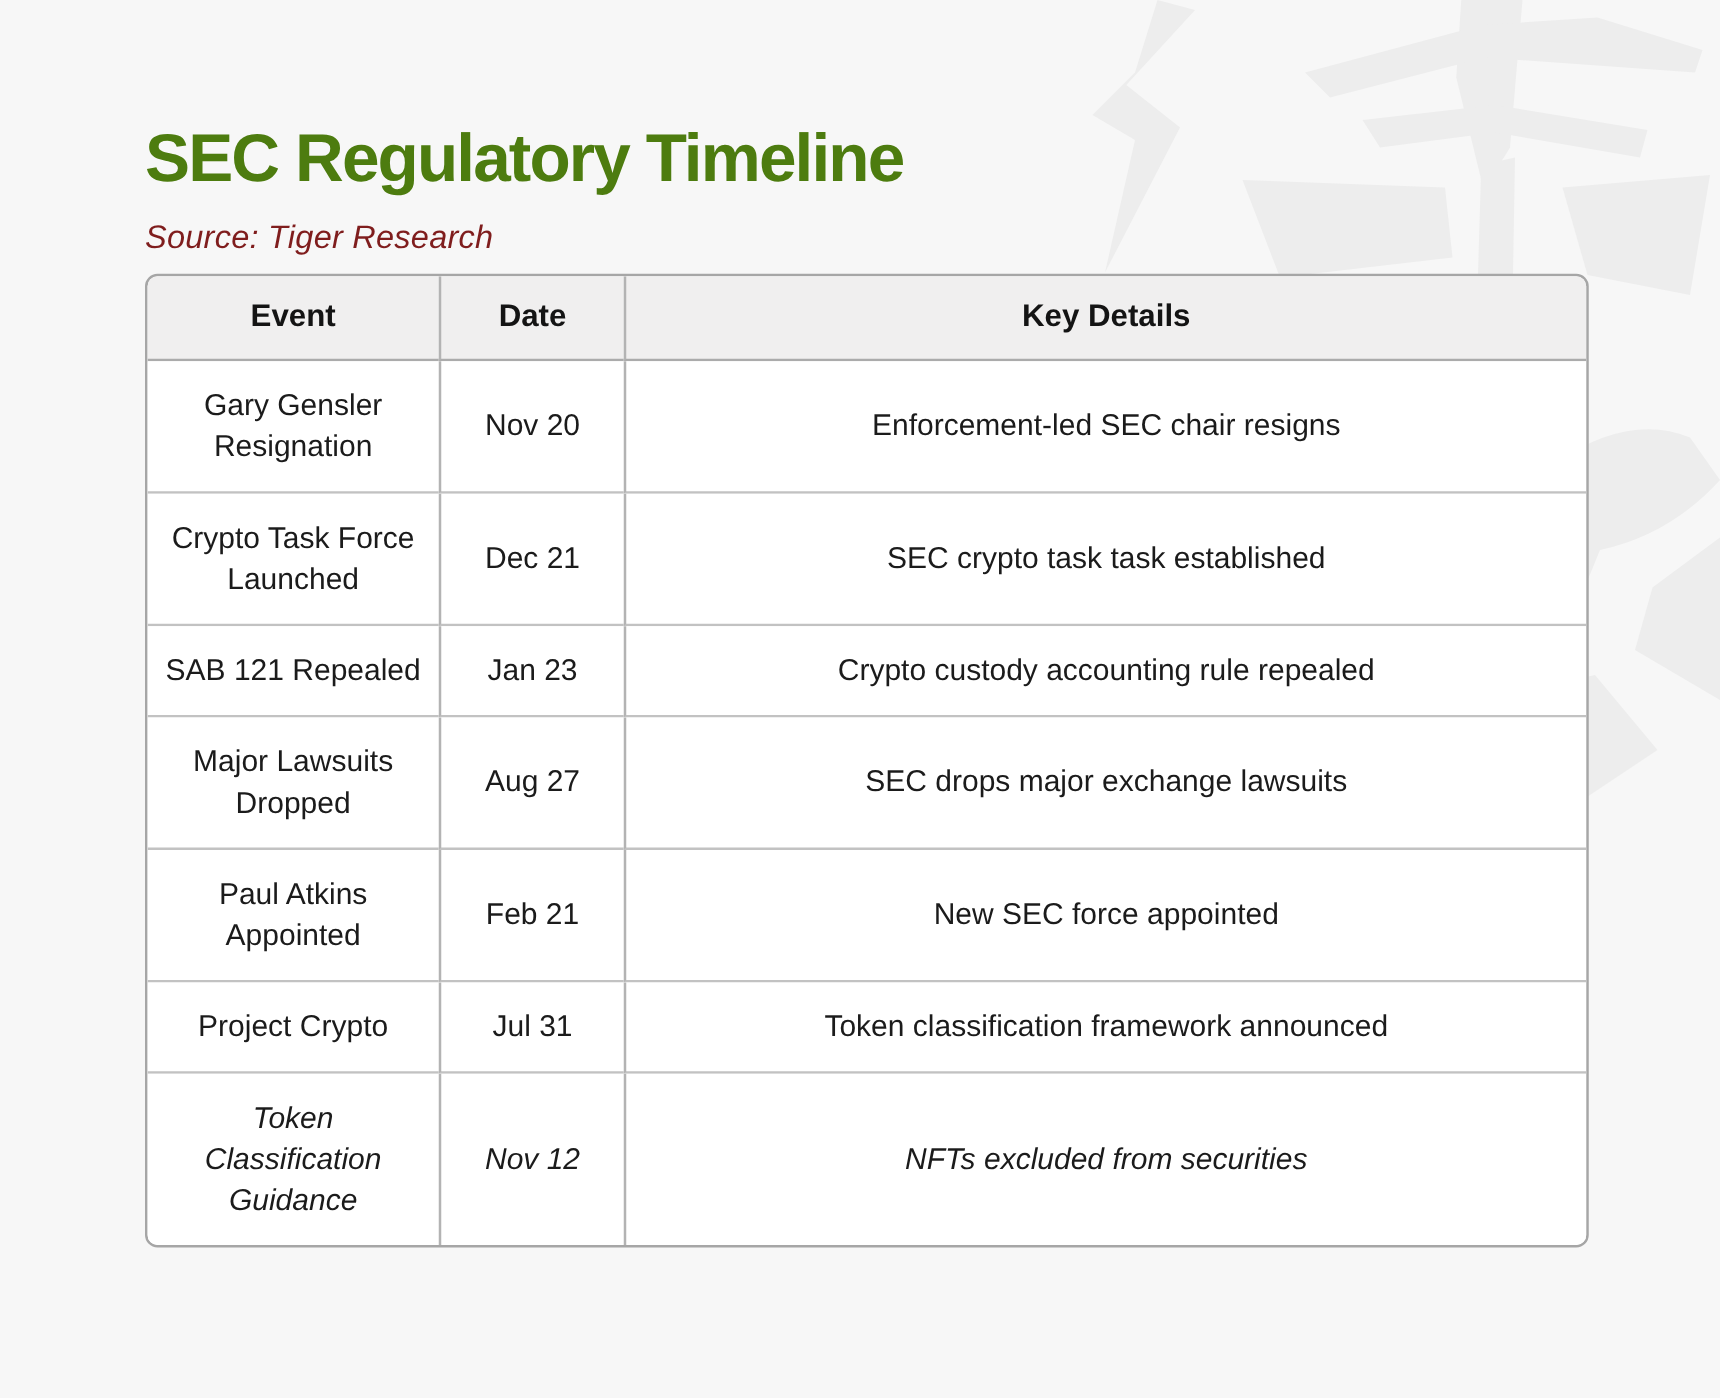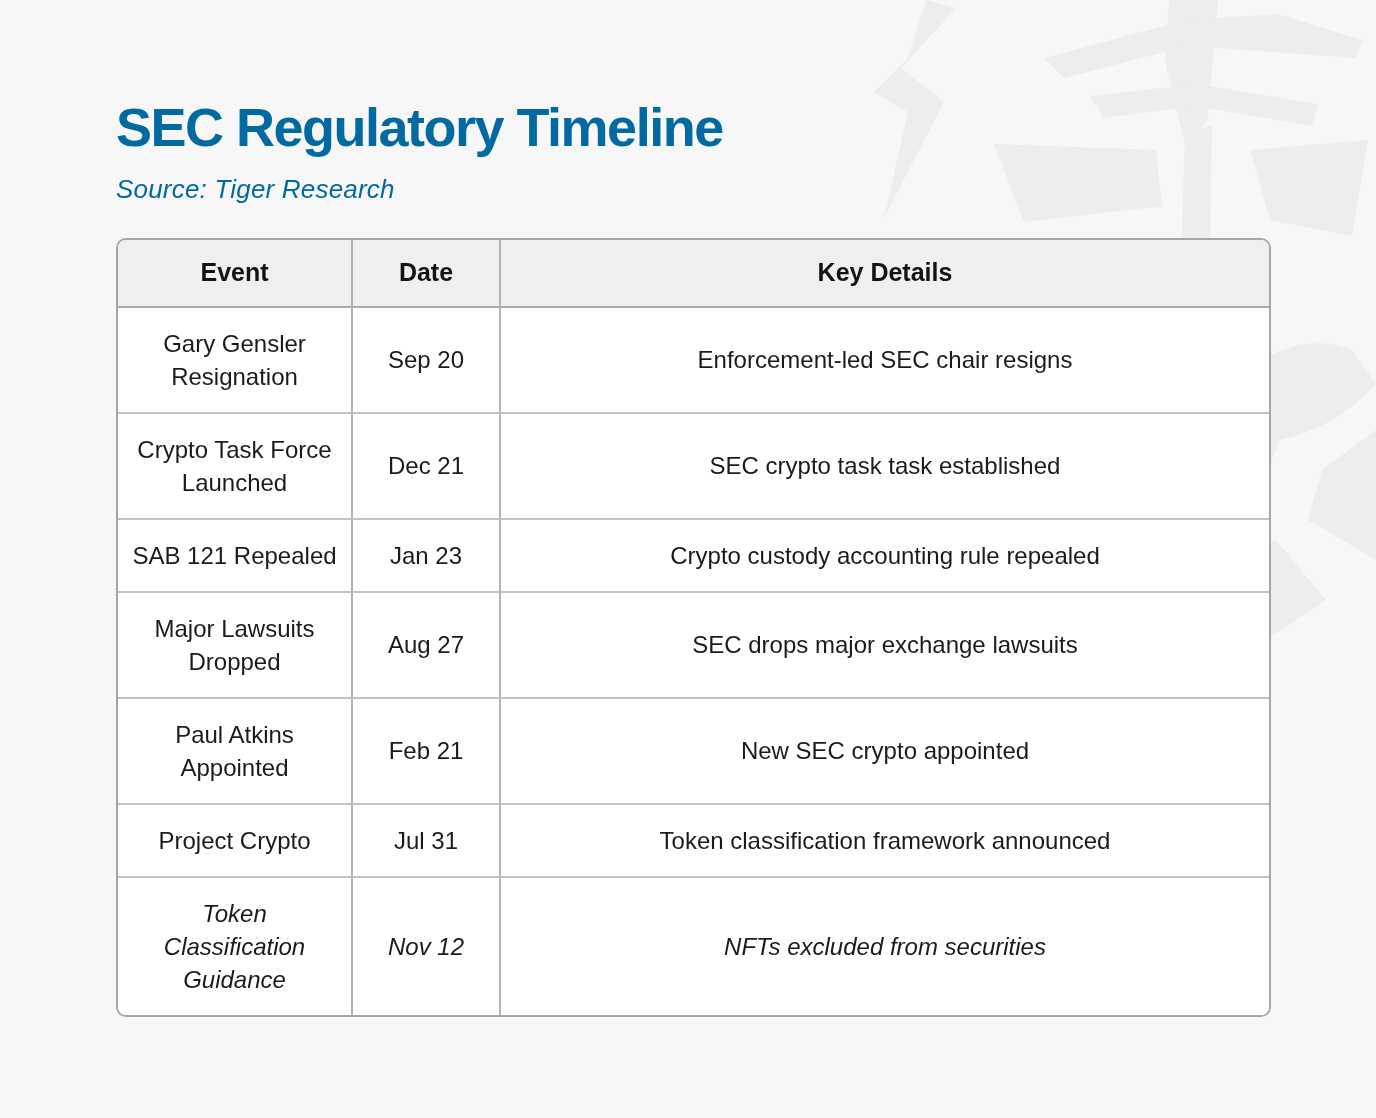--- a/index.html
+++ b/index.html
@@ -25,36 +25,36 @@
     z-index: 0;
     pointer-events: none;
   }
   .watermark polygon, .watermark path { fill: #ededed; }
   .page-title {
     position: relative;
     z-index: 1;
     font-size: 54px;
     font-weight: bold;
     letter-spacing: -1.5px;
-    color: #0369a1;
+    color: #4d7c0f;
     line-height: 1.18;
   }
   .source-caption {
     position: relative;
     z-index: 1;
     margin-top: 14px;
     font-size: 26px;
     font-style: italic;
-    color: #0369a1;
+    color: #7f1d1d;
     letter-spacing: 0.2px;
   }
   .timeline-table {
     position: relative;
     z-index: 1;
-    margin-top: 33px;
+    margin-top: 14px;
     width: 1155px;
     border-collapse: separate;
     border-spacing: 0;
     border: 2px solid #a6a6a6;
     border-radius: 10px;
     overflow: hidden;
     background: #ffffff;
     table-layout: fixed;
   }
   .timeline-table col.col-event   { width: 233px; }
@@ -117,42 +117,42 @@
     <thead>
       <tr>
         <th>Event</th>
         <th>Date</th>
         <th>Key Details</th>
       </tr>
     </thead>
     <tbody>
       <tr>
         <td>Gary Gensler Resignation</td>
-        <td>Sep 20</td>
+        <td>Nov 20</td>
         <td>Enforcement-led SEC chair resigns</td>
       </tr>
       <tr>
         <td>Crypto Task Force Launched</td>
         <td>Dec 21</td>
         <td>SEC crypto task task established</td>
       </tr>
       <tr>
         <td>SAB 121 Repealed</td>
         <td>Jan 23</td>
         <td>Crypto custody accounting rule repealed</td>
       </tr>
       <tr>
         <td>Major Lawsuits Dropped</td>
         <td>Aug 27</td>
         <td>SEC drops major exchange lawsuits</td>
       </tr>
       <tr>
         <td>Paul Atkins Appointed</td>
         <td>Feb 21</td>
-        <td>New SEC crypto appointed</td>
+        <td>New SEC force appointed</td>
       </tr>
       <tr>
         <td>Project Crypto</td>
         <td>Jul 31</td>
         <td>Token classification framework announced</td>
       </tr>
       <tr>
         <td>Token Classification Guidance</td>
         <td>Nov 12</td>
         <td>NFTs excluded from securities</td>

